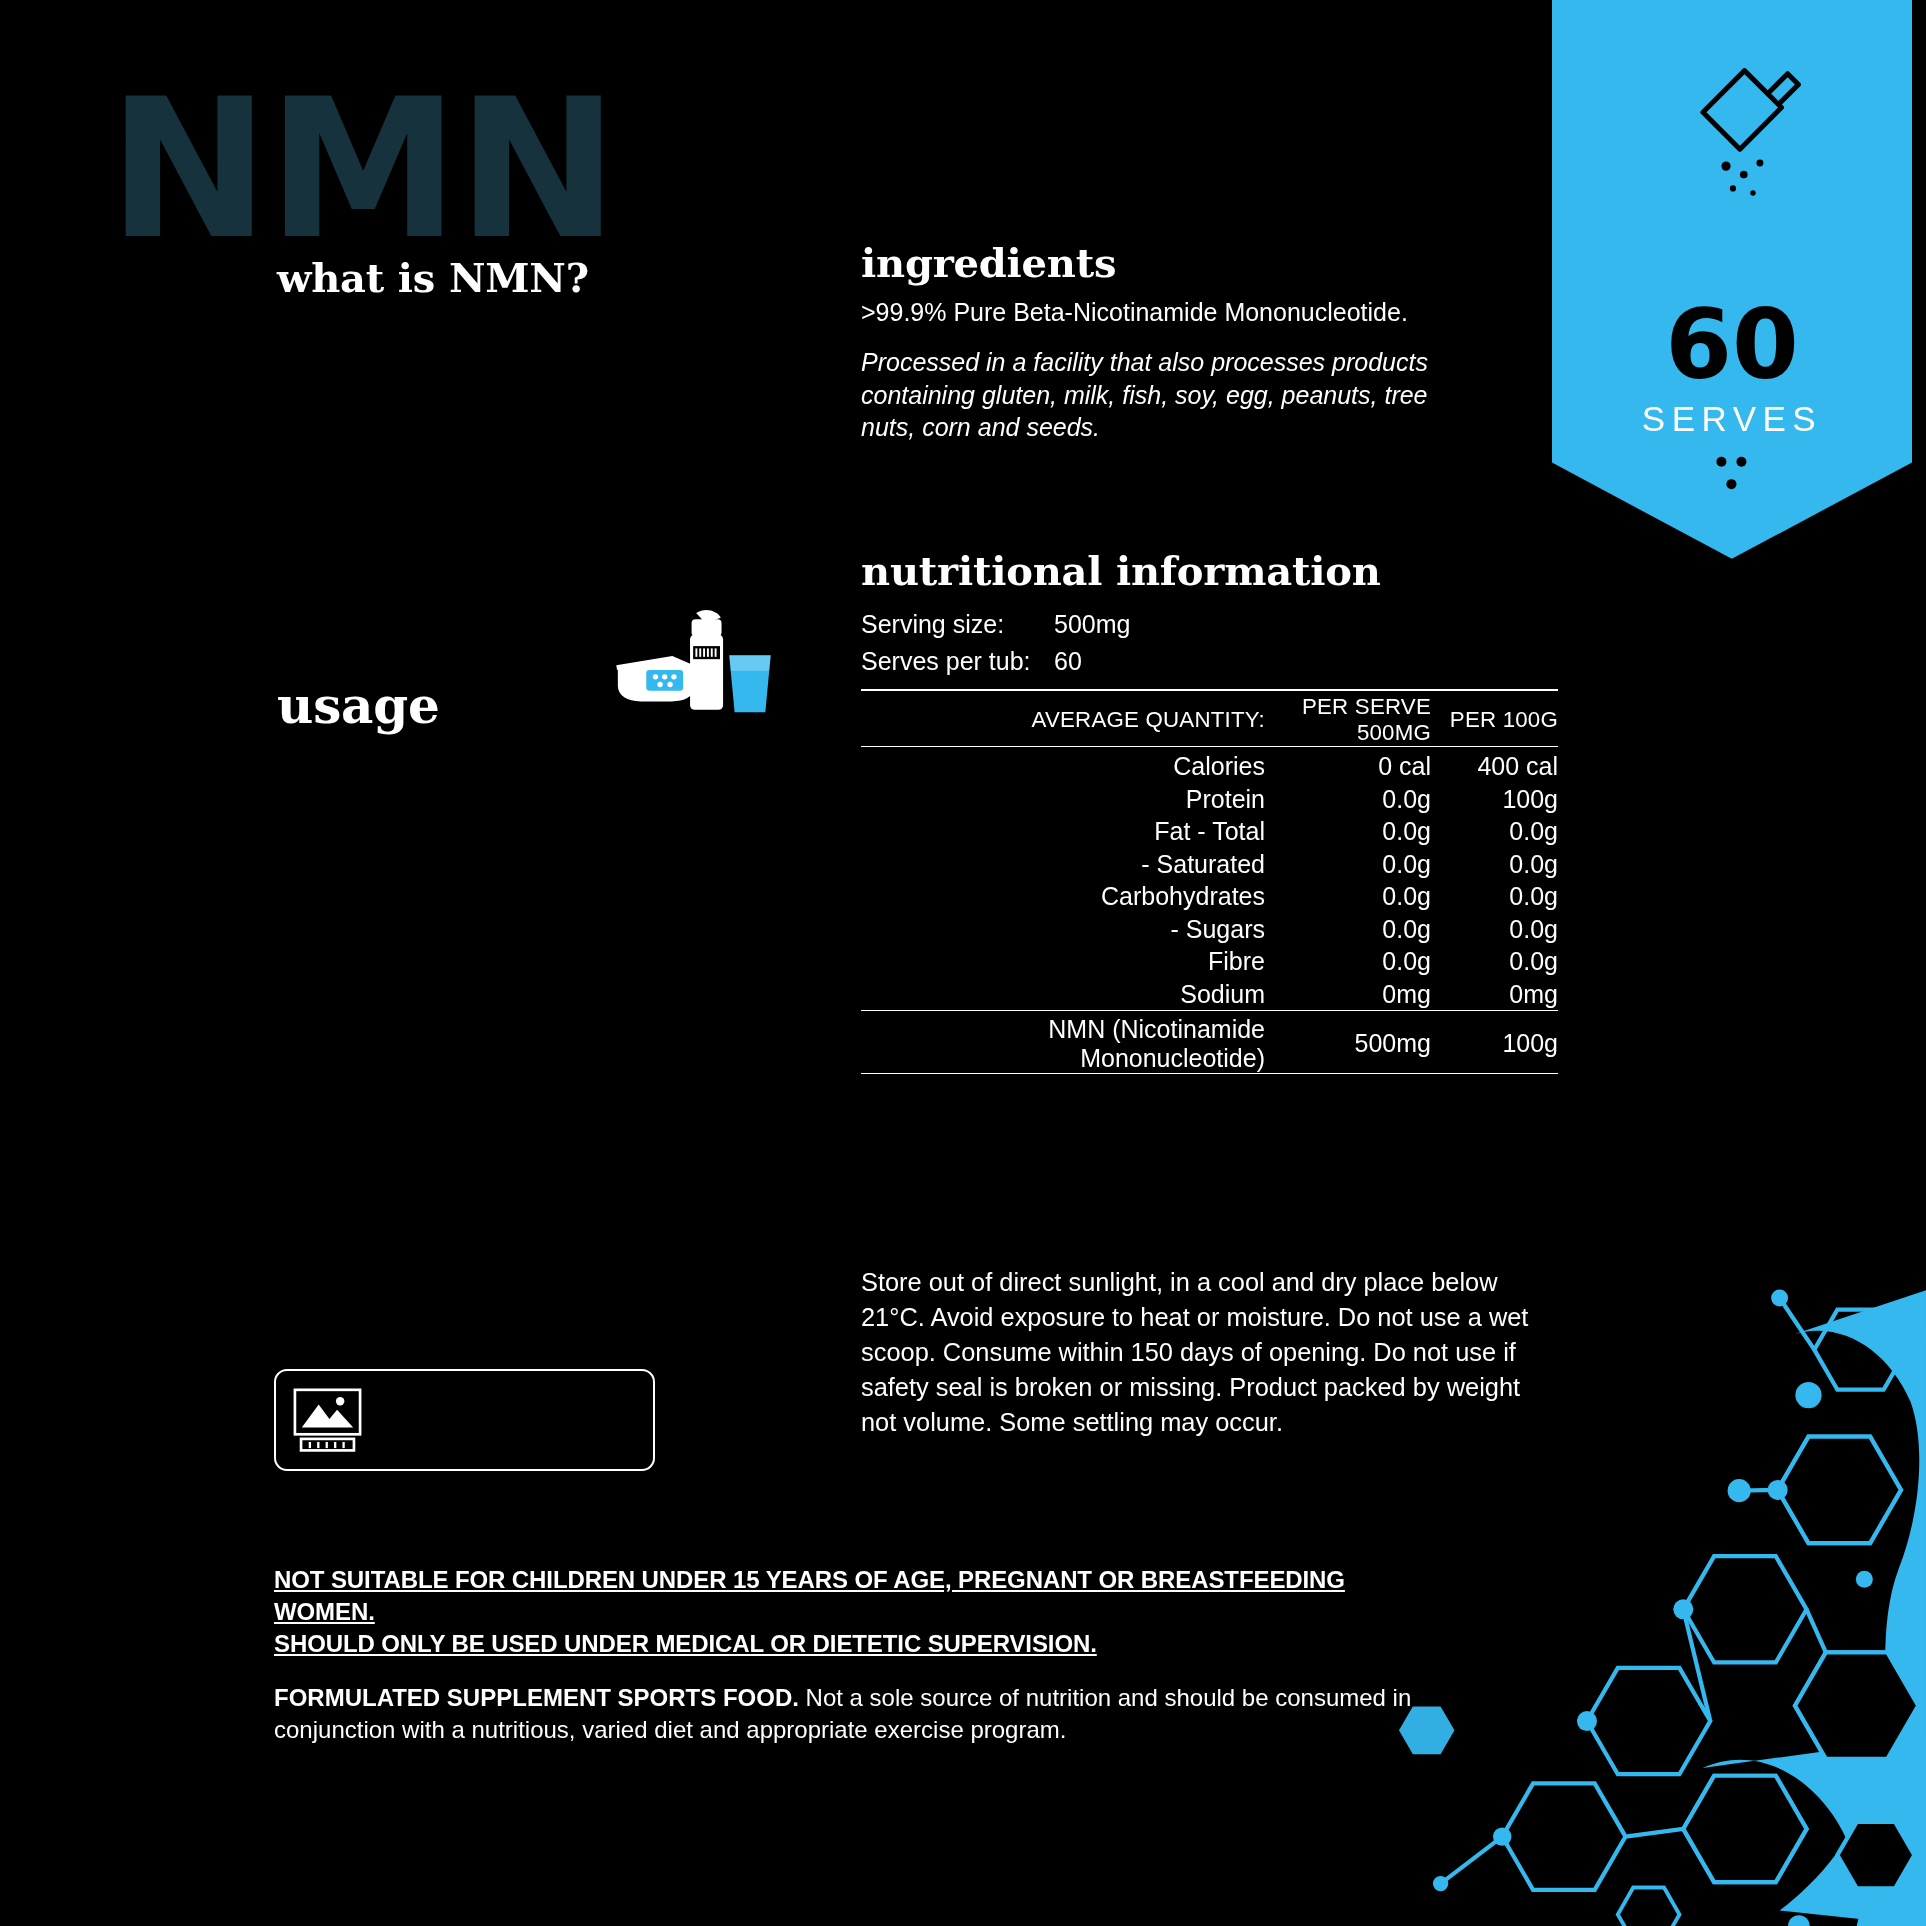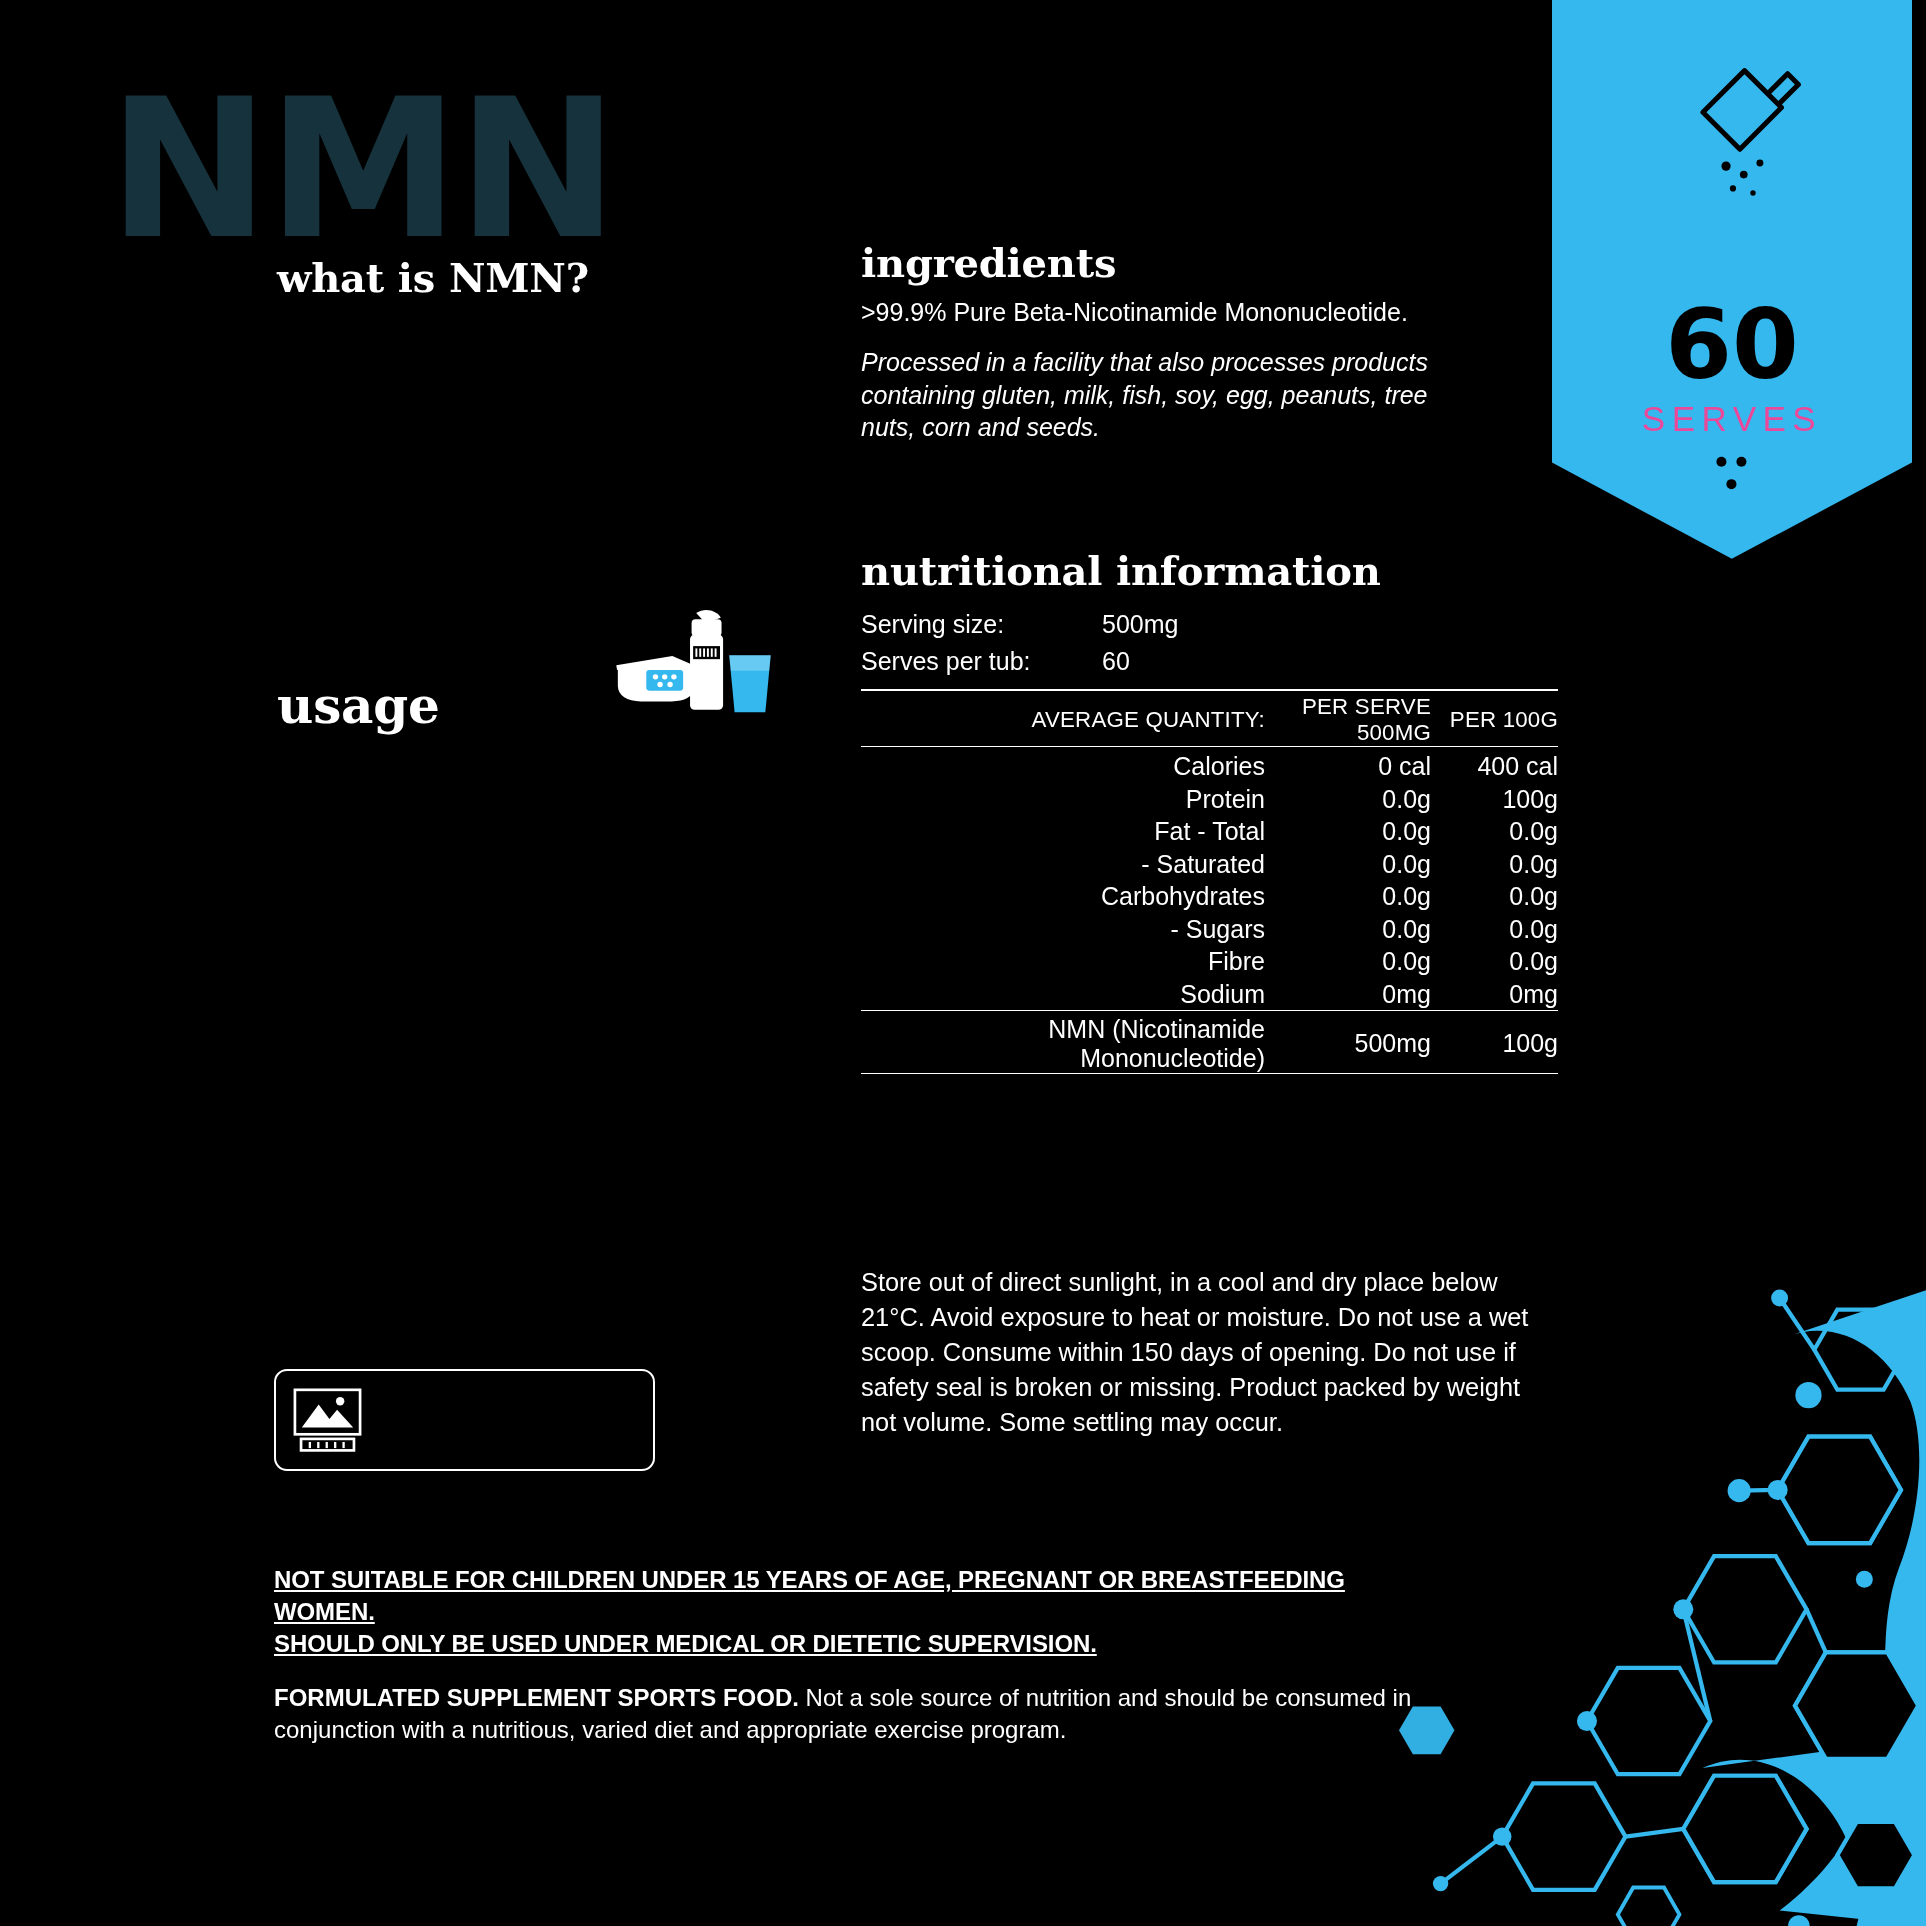--- a/index.html
+++ b/index.html
@@ -141,21 +141,20 @@
     position: absolute;
     left: 861px; top: 547px;
     width: 705px;
   }
   #nutrition-title { font-size: 40px; margin-bottom: 11.6px; }
 
   .serve-line {
     display: flex;
     font-size: 25px;
     line-height: 1.5;
-    gap: 48px;
   }
   .serve-label { width: 193px; }
   .serve-value { }
 
   table.nut {
     width: 697px;
     border-collapse: collapse;
     margin-top: 8.5px;
     font-size: 25px;
   }
@@ -207,21 +206,21 @@
     line-height: 1;
   }
   #serves-word {
     position: absolute;
     left: 0; top: 414px;
     width: 360px;
     text-align: center;
     font-family: "Liberation Sans", sans-serif;
     font-size: 35px;
     letter-spacing: 6.5px;
-    color: #ec4899;
+    color: #ffffff;
   }
 
   
   #hex-decor {
     position: absolute;
     right: 0; bottom: 0;
     width: 601px; height: 705px;
     pointer-events: none;
   }
 </style>

